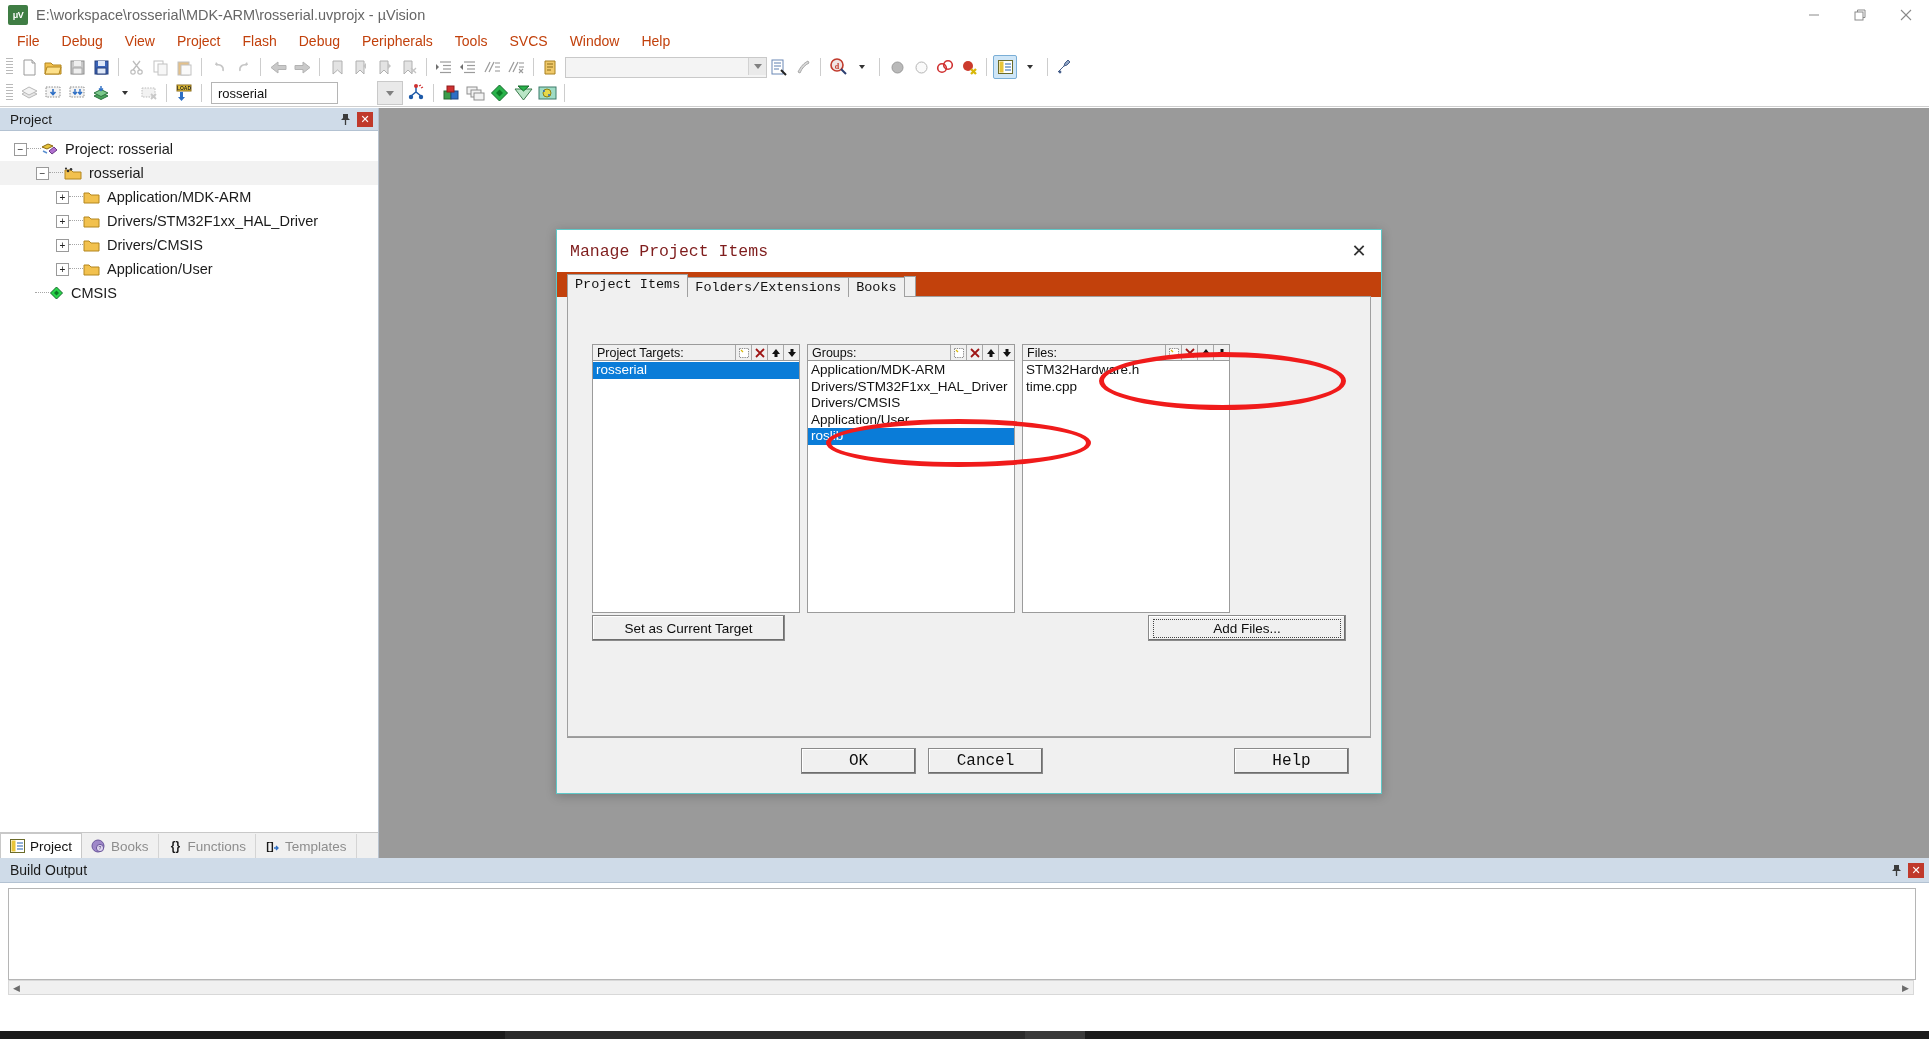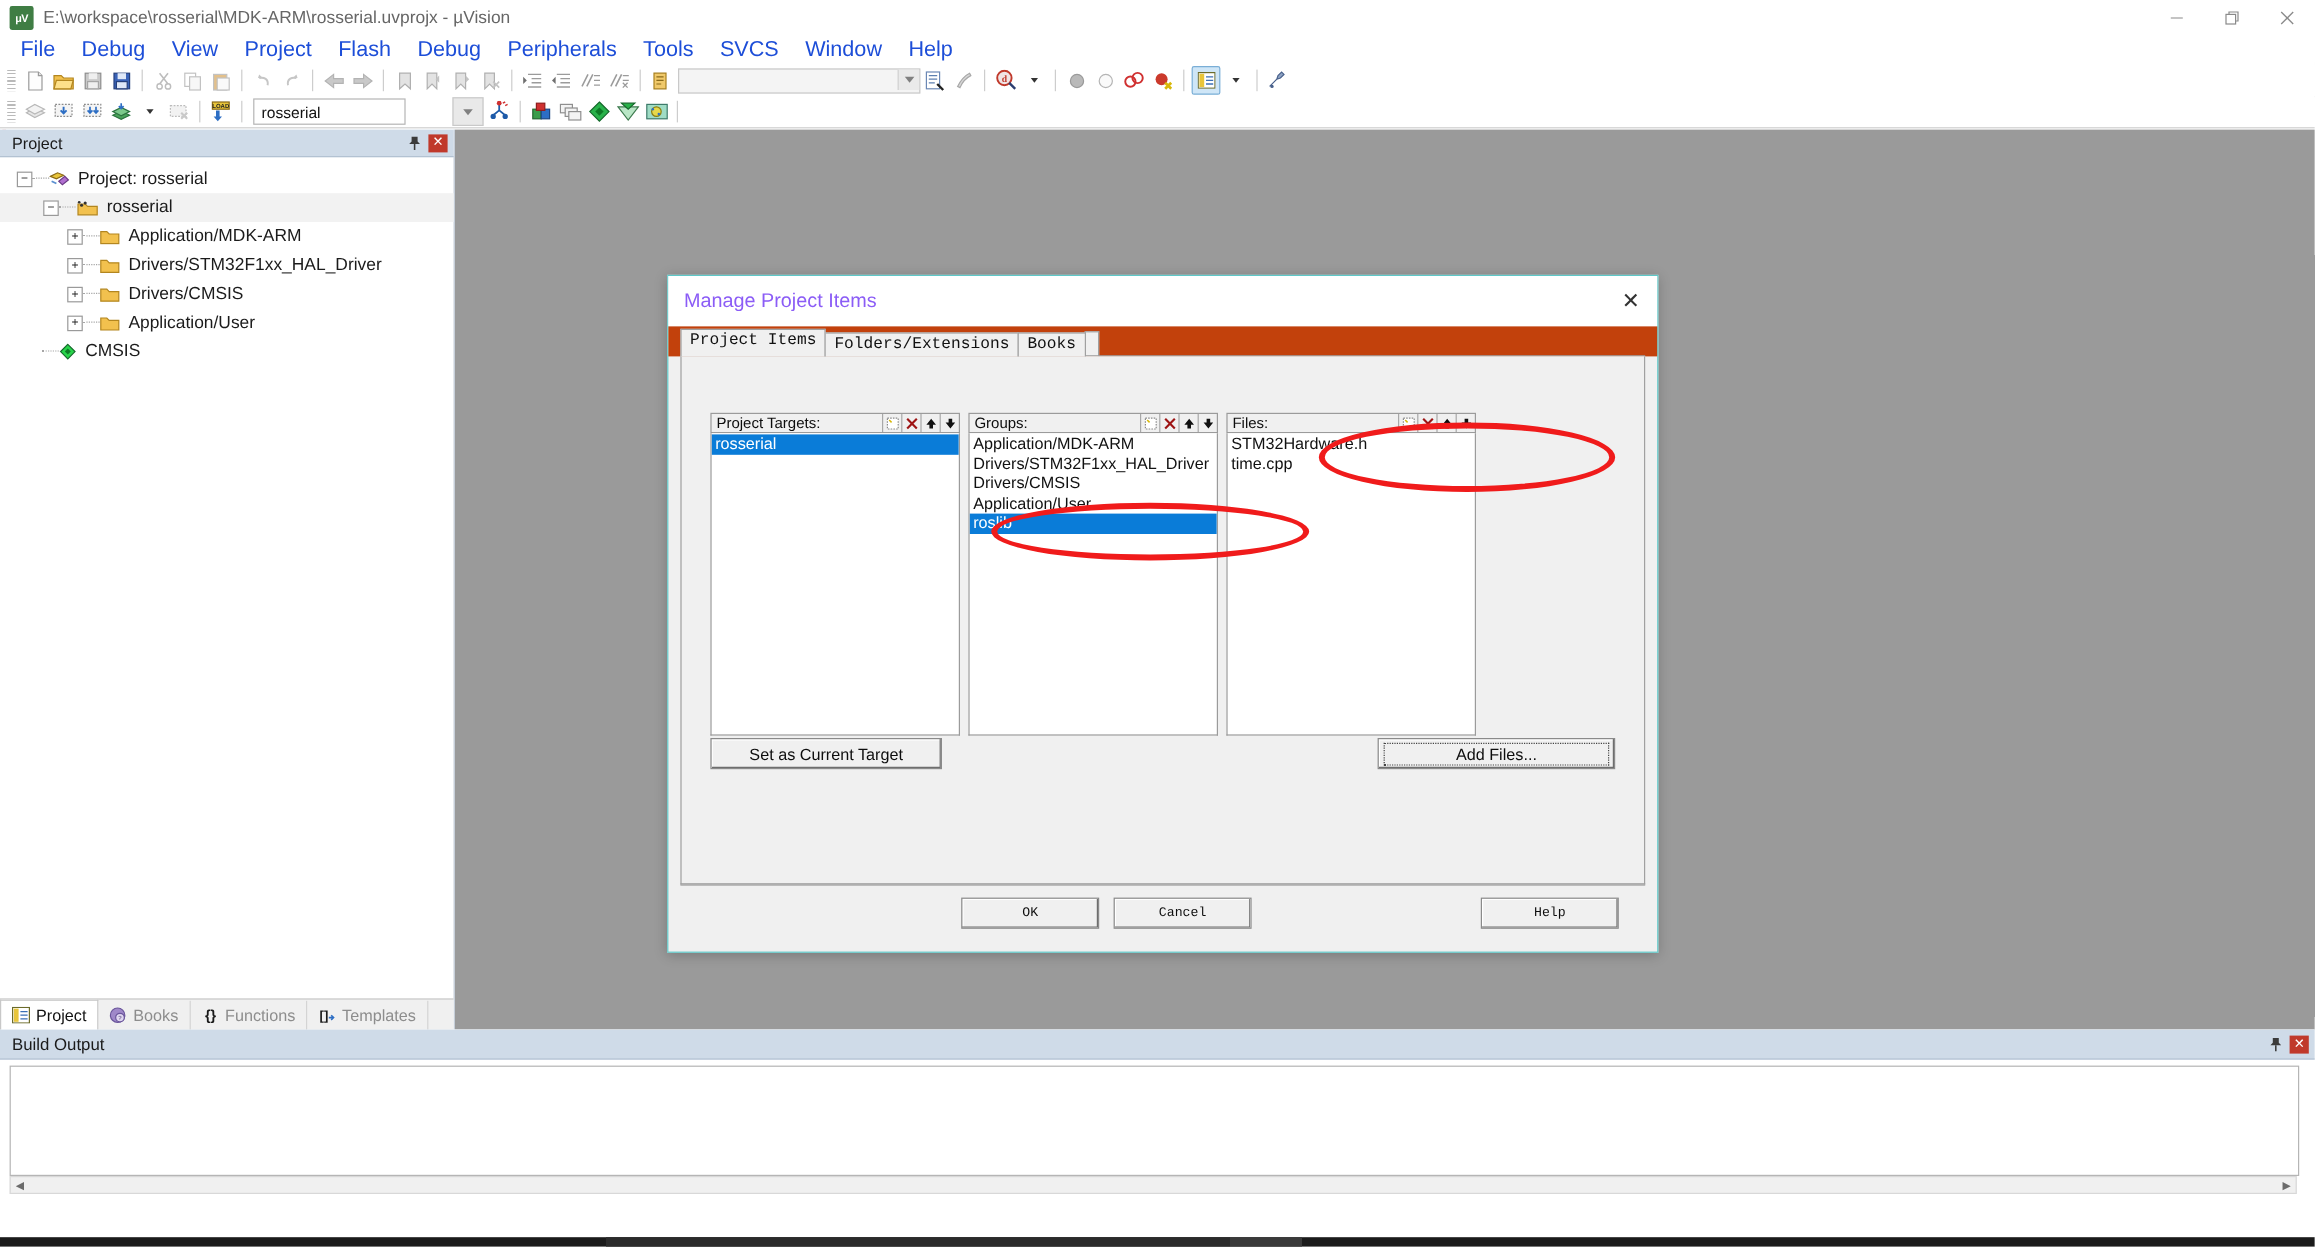--- a/index.html
+++ b/index.html
@@ -46,21 +46,21 @@
     color: #8a8a8a; font-size: 14px;
   }
   .win-btn svg { display:block; }
 
   
   .menubar {
     position: absolute; left: 0; top: 30px; width: 1929px; height: 22px;
     display: flex; align-items: center; background: #ffffff;
   }
   .menu-item {
-    font-size: 18px; color: #1d4ed8; padding: 1px 11px; white-space: nowrap;
+    font-size: 14px; color: #c2410c; padding: 1px 11px; white-space: nowrap;
   }
   .menu-item:first-child { margin-left: 6px; }
 
   
   .toolbar {
     position: absolute; left: 0; width: 1929px; height: 26px;
     background: #ffffff;
     display: flex; align-items: center;
     border-bottom: 1px solid #e6e6e6;
   }
@@ -147,21 +147,21 @@
     position: absolute; left: 556px; top: 229px; width: 824px; height: 563px;
     background: #f0f0f0;
     border: 1px solid #5ec8c8;
     box-shadow: 0 2px 10px rgba(0,0,0,0.22);
     display: flex; flex-direction: column;
   }
   .dlg-title {
     height: 42px; background: #ffffff;
     display: flex; align-items: center; flex: none;
   }
-  .dlg-title .txt { font-size: 16.5px; color: #8b5cf6; margin-left: 13px; }
+  .dlg-title .txt { font-size: 16.5px; color: #7f1d1d; margin-left: 13px; font-family: Liberation Mono, monospace; }
   .dlg-close {
     margin-left: auto; width: 44px; height: 42px;
     display: flex; align-items: center; justify-content: center;
     color: #333; font-size: 18px;
   }
   .dlg-tabs {
     height: 25px; background: #c2410c; display: flex; align-items: flex-end;
     padding-left: 10px; flex: none; position: relative;
   }
   .dlg-tabs::after {
@@ -226,21 +226,21 @@
   .btn-addfiles {
     position: absolute; right: 0; top: 0; width: 198px; height: 26px;
   }
   .dlg-footer {
     height: 55px; flex: none; position: relative;
     border-top: 1px solid #9a9a9a; margin: 0 10px;
   }
   .btn-ok { position: absolute; left: 234px; top: 10px; width: 115px; height: 26px; }
   .btn-cancel { position: absolute; left: 361px; top: 10px; width: 115px; height: 26px; }
   .btn-help { position: absolute; right: 22px; top: 10px; width: 115px; height: 26px; }
-  .mono-btn { font-family: "Liberation Mono", monospace; font-size: 11px; }
+  .mono-btn { font-family: "Liberation Mono", monospace; font-size: 16px; }
 
   
   .oval {
     position: absolute; border: 5px solid #f01b1b; border-radius: 50%;
     pointer-events: none;
   }
   .oval-files { left: 1099px; top: 352px; width: 237px; height: 48px; }
   .oval-group { left: 826px; top: 419px; width: 255px; height: 38px; }
 
   

